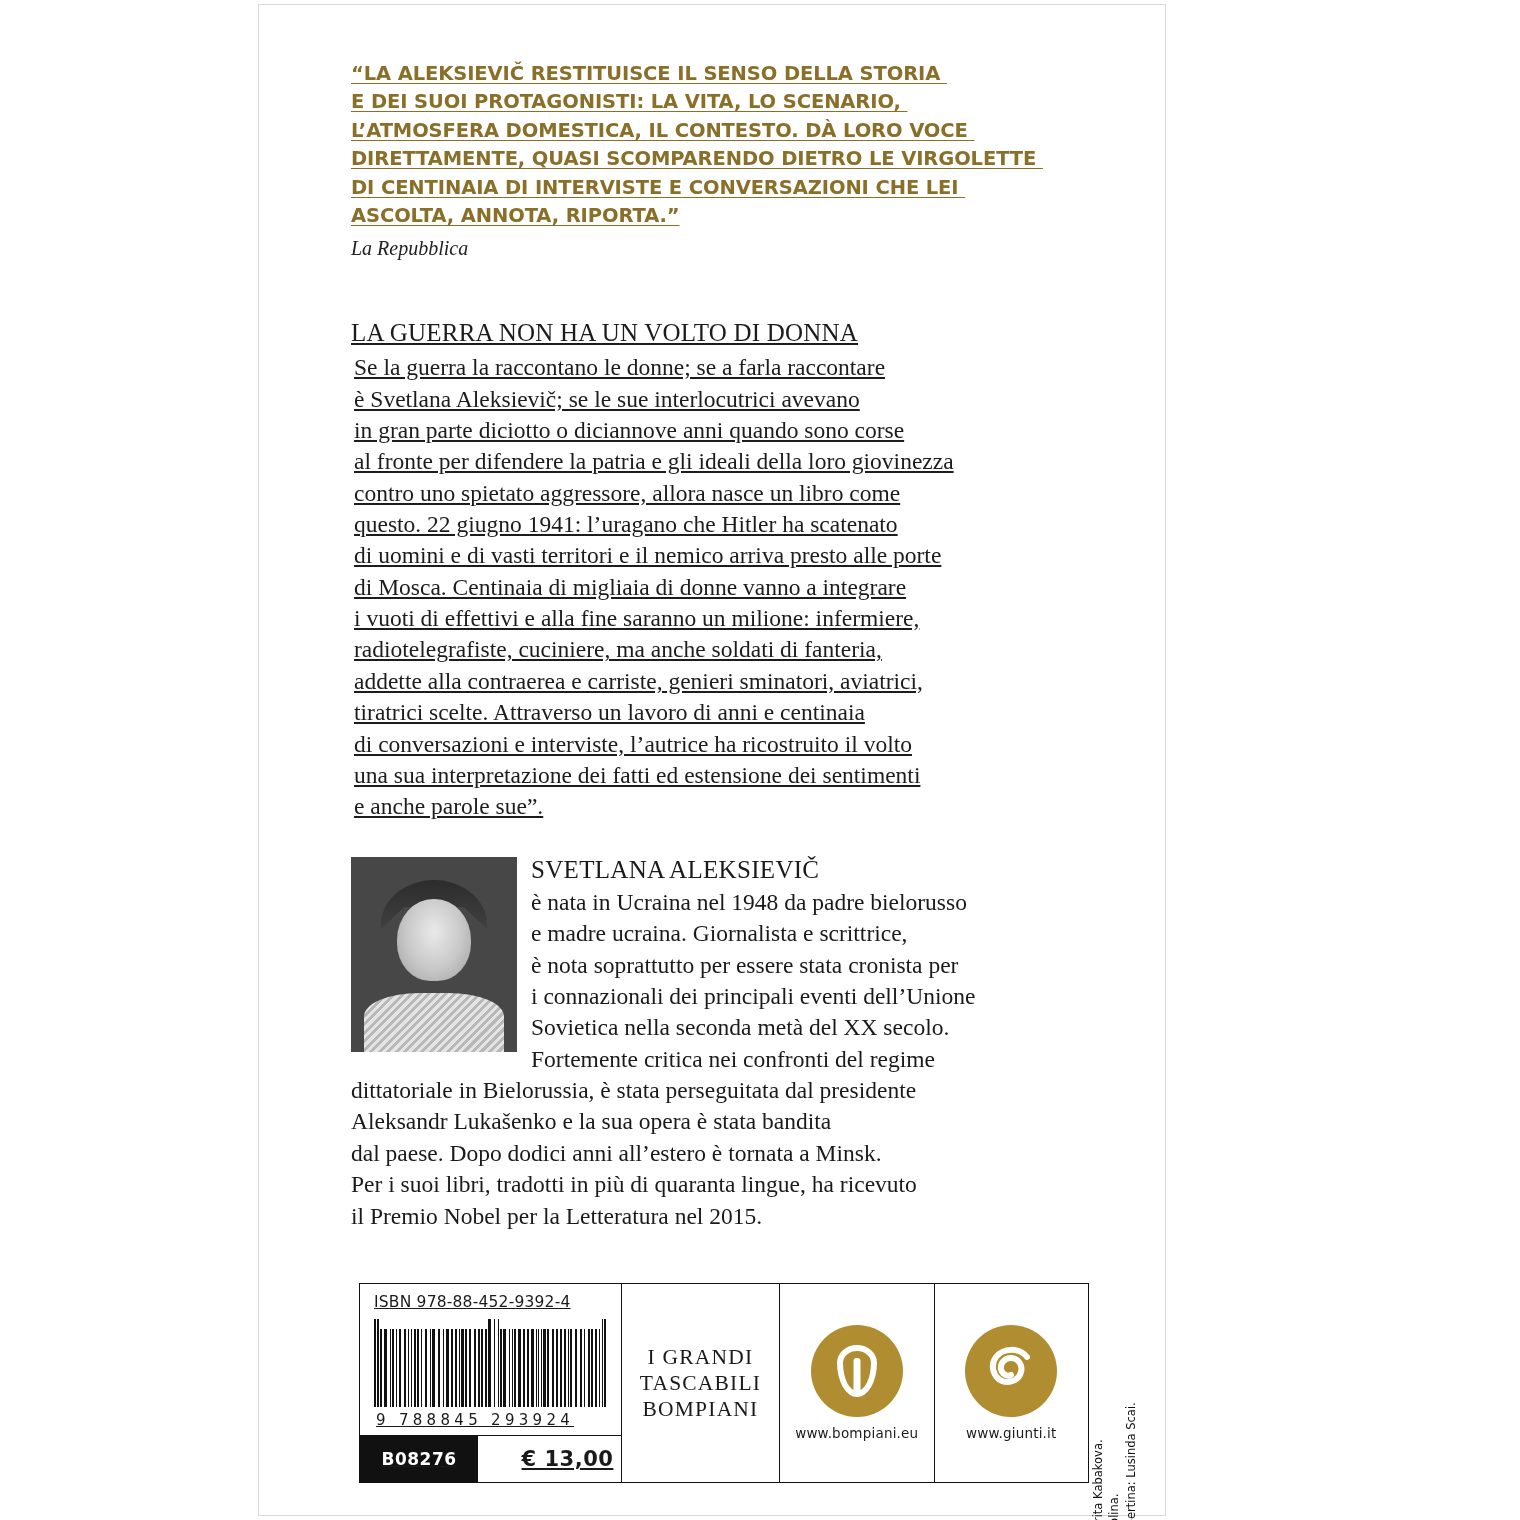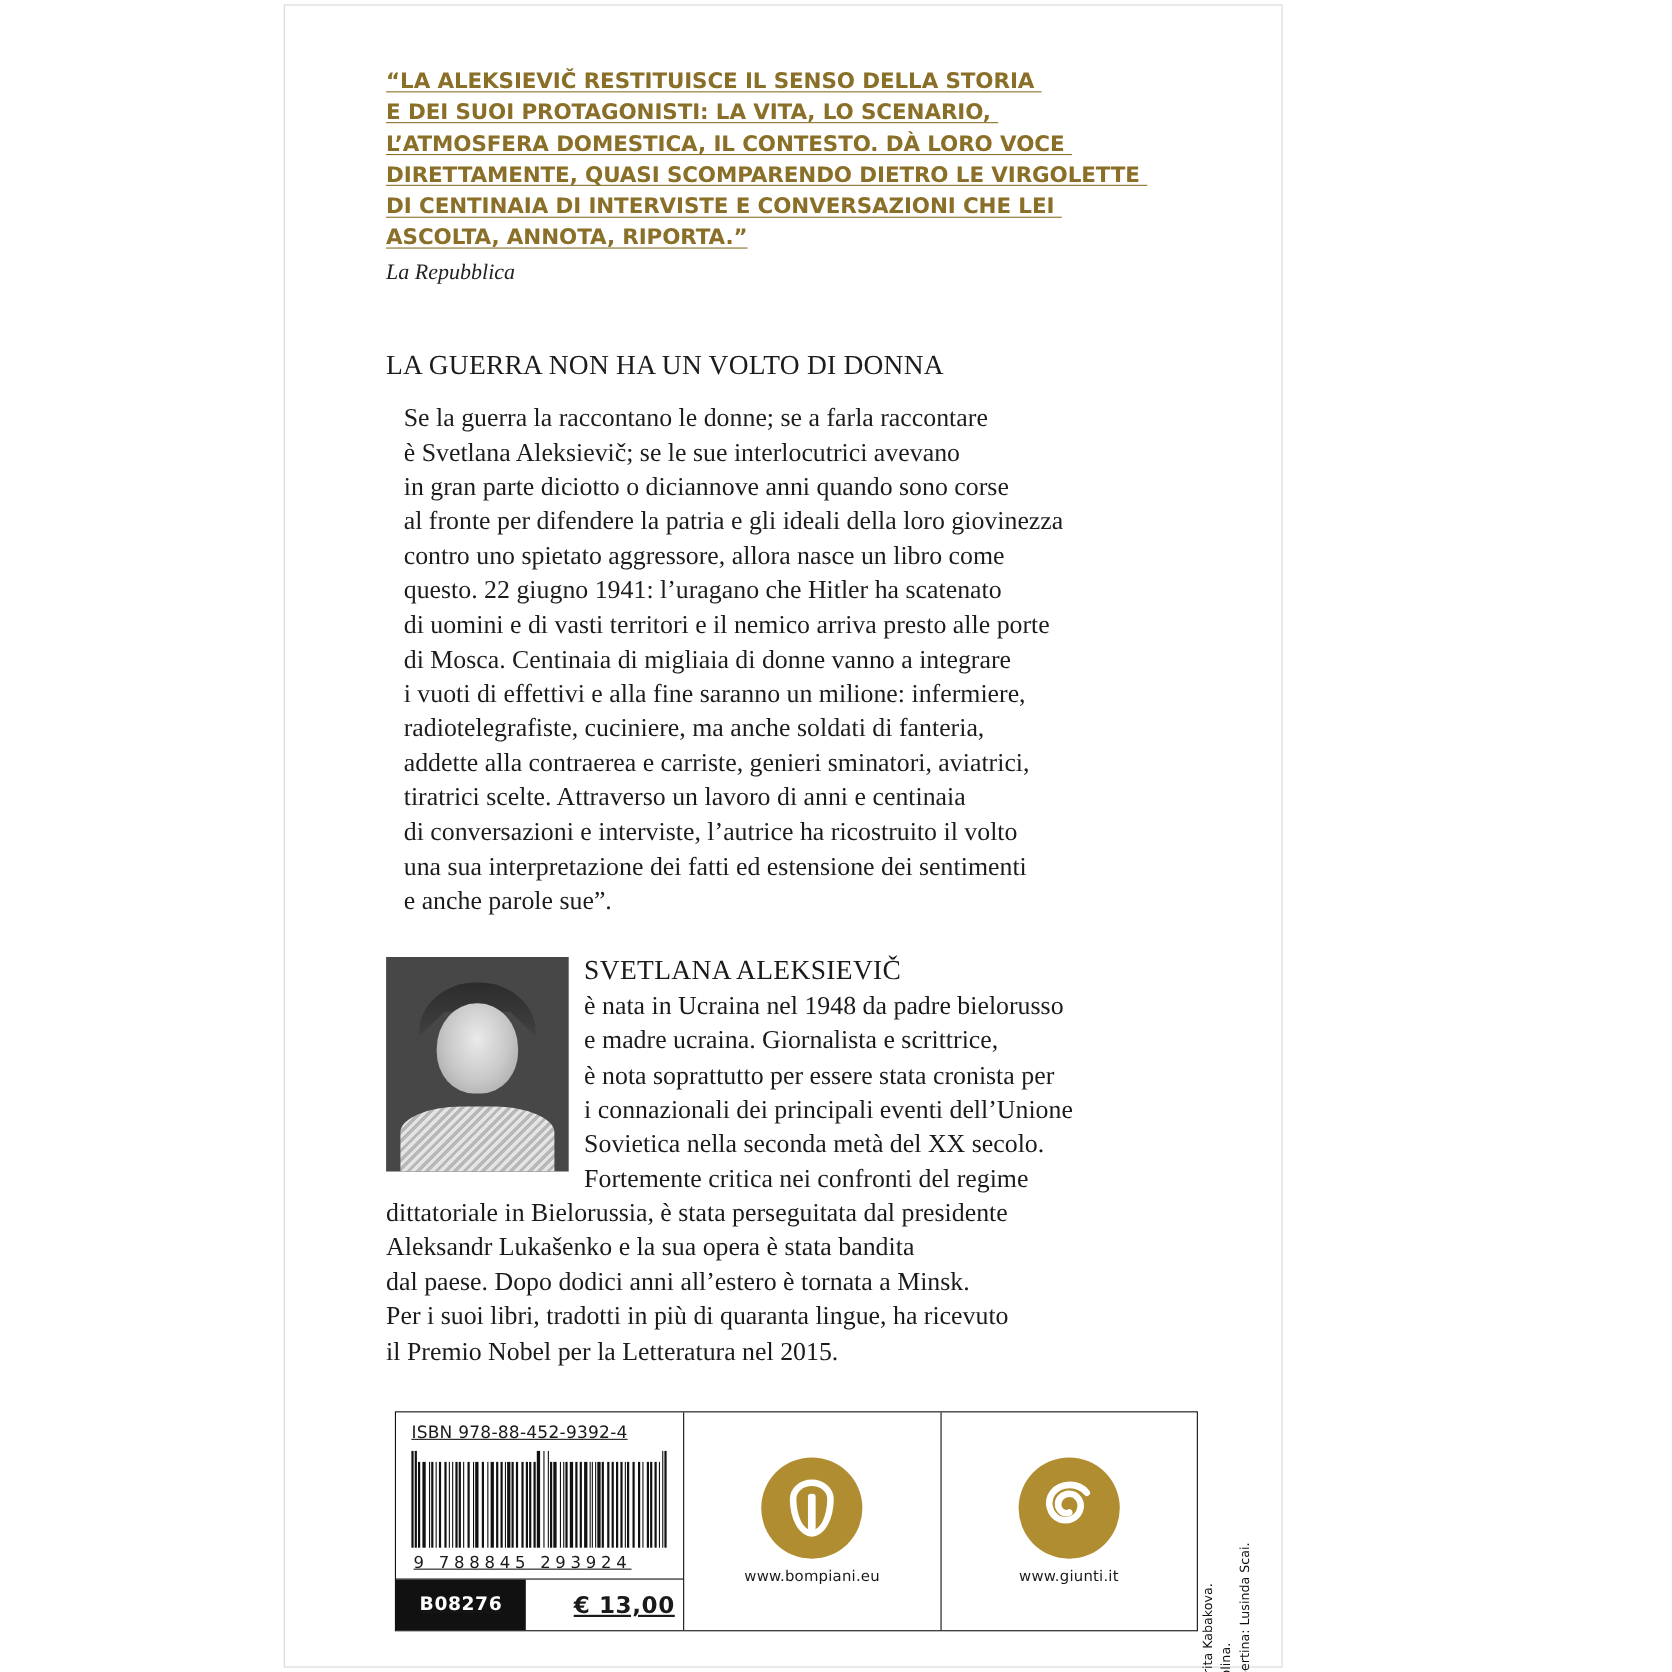--- a/index.html
+++ b/index.html
@@ -58,28 +58,29 @@
     color: #222;
     margin-top: 6px;
   }
 
   
   .blurb {
     margin-top: 56px;
     font-size: 23.5px;
     line-height: 1.335;
     color: #1c1c1c;
+    text-decoration: underline;
   }
   .blurb-title {
     font-size: 25px;
     letter-spacing: 0.2px;
     margin-bottom: 2px;
   }
   .blurb p {
-    margin: 16px;
+    margin: 3px;
   }
   .blurb .line { display: block; white-space: pre; }
 
   
   .bio {
     margin-top: 30px;
     position: relative;
     font-size: 23.5px;
     line-height: 1.335;
   }
@@ -417,20 +418,27 @@
           <i style="width: 1px; margin-right: 1px; height: 88px;"></i>
           <i style="width: 2px; margin-right: 1px; height: 88px;"></i>
         </div>
       <div class="barcode-digits">9 788845 293924</div>
       <div class="price-row">
         <div class="code-cell">B08276</div>
         <div class="price-cell">€ 13,00</div>
       </div>
     </div>
 
+    <div class="imprint-box">
+      <div class="txt">
+        <span>I GRANDI</span><br>
+        <span>TASCABILI</span><br>
+        <span>BOMPIANI</span>
+      </div>
+    </div>
 
     <div class="logo-box">
       <div class="logo-mark bompiani"></div>
       <div class="logo-url">www.bompiani.eu</div>
     </div>
 
     <div class="logo-box">
       <div class="logo-mark giunti">
         <svg class="spiral" viewBox="0 0 56 56">
           <path d="M44 14c-8-10-24-9-31 0-6 8-3 20 6 24 8 3 17-1 19-9 2-7-3-14-10-14-6 0-11 5-10 11 1 5 6 8 10 6" fill="none" stroke="#ffffff" stroke-width="6" stroke-linecap="round"></path>

